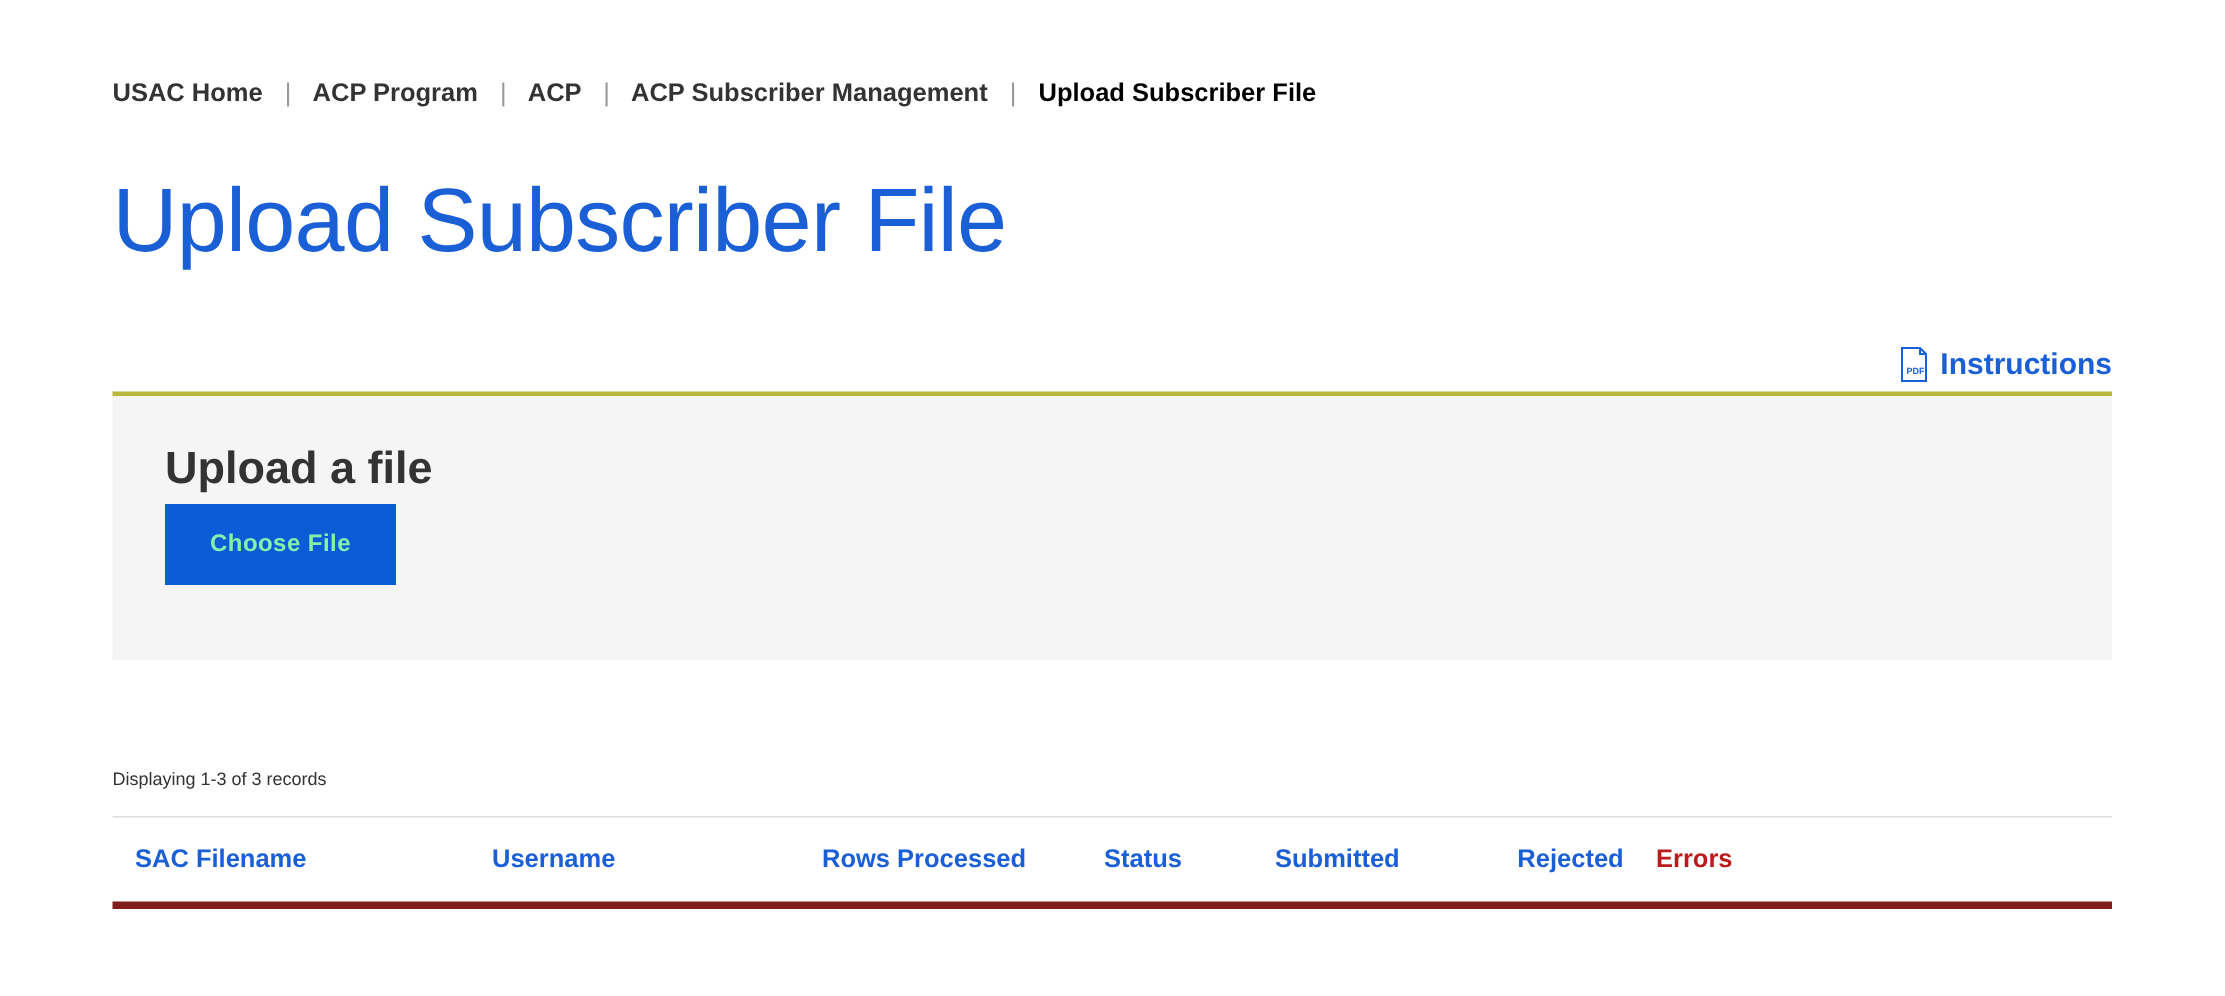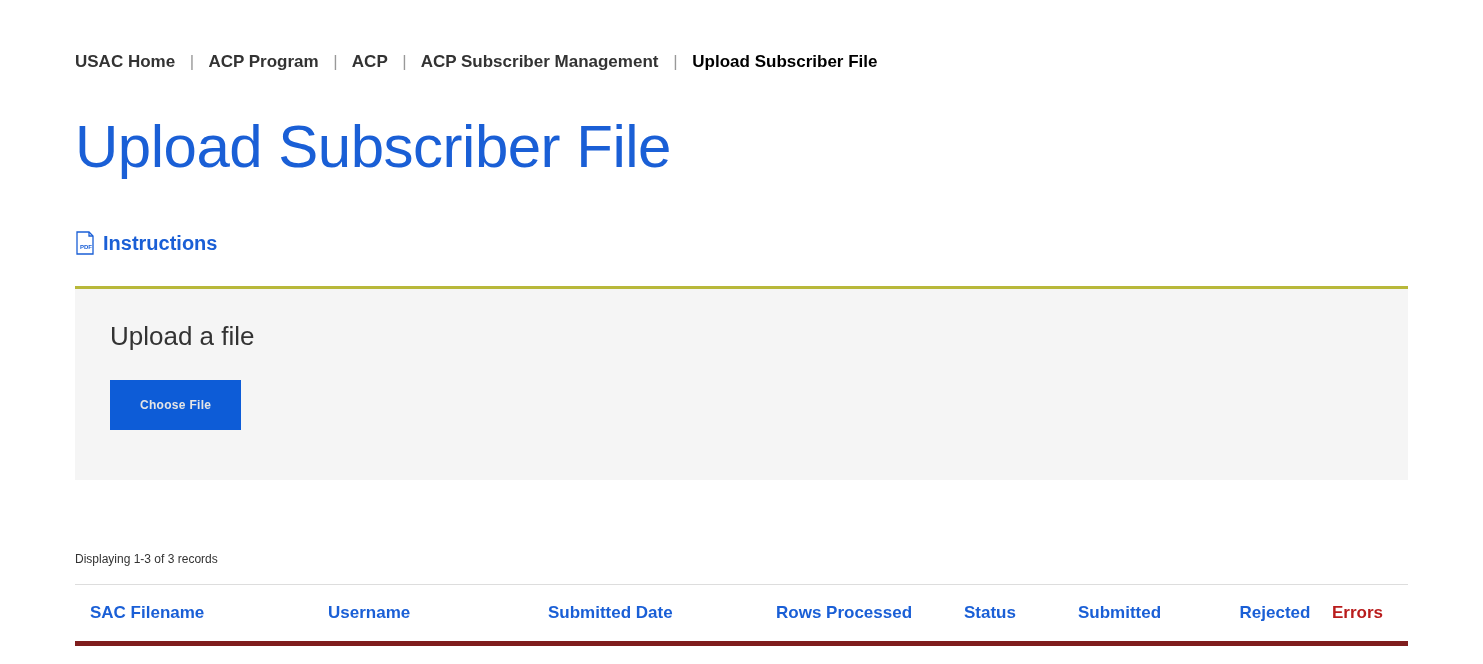--- a/index.html
+++ b/index.html
@@ -40,21 +40,22 @@
   }
   .page-title {
     font-size: 60px;
     font-weight: 400;
     color: #1a5fd6;
     margin-bottom: 50px;
     letter-spacing: -0.5px;
   }
   .instructions-row {
     display: flex;
-    margin-bottom: 31px;
+    justify-content: flex-end;
+    margin-bottom: 6px;
   }
   .instructions-link {
     display: flex;
     align-items: center;
     gap: 8px;
     color: #1a5fd6;
     font-size: 20px;
     font-weight: 600;
     text-decoration: none;
     cursor: pointer;
@@ -62,31 +63,31 @@
   .pdf-icon {
     width: 20px;
     height: 24px;
   }
   .upload-section {
     border-top: 3px solid #b8b83a;
     background: #f5f5f5;
     padding: 32px 35px 50px 35px;
   }
   .upload-title {
-    font-size: 26px;
-    font-weight: 400;
+    font-size: 30px;
+    font-weight: 700;
     color: #333;
-    margin-bottom: 28px;
+    margin-bottom: 6px;
   }
   .choose-file-btn {
     background: #0d5cd7;
-    color: #e5e5e5;
+    color: #86efac;
     border: none;
     padding: 18px 30px;
-    font-size: 12px;
+    font-size: 16px;
     font-weight: 600;
     cursor: pointer;
     letter-spacing: 0.3px;
   }
   .records-display {
     margin-top: 72px;
     font-size: 12px;
     color: #333;
     margin-bottom: 18px;
   }
@@ -155,21 +156,20 @@
     <h2 class="upload-title">Upload a file</h2>
     <button class="choose-file-btn">Choose File</button>
   </div>
 
   <div class="records-display">Displaying 1-3 of 3 records</div>
 
   <div class="table-wrap">
     <div class="table">
       <div class="th link col-sac">SAC Filename</div>
       <div class="th link col-user">Username</div>
-      <div class="th link col-date">Submitted Date</div>
       <div class="th link col-rows">Rows Processed</div>
       <div class="th link col-status">Status</div>
       <div class="th link col-submitted">Submitted</div>
       <div class="th link col-rejected">Rejected</div>
       <div class="th plain col-errors">Errors</div>
     </div>
   </div>
 </div>
 
 </body></html>

